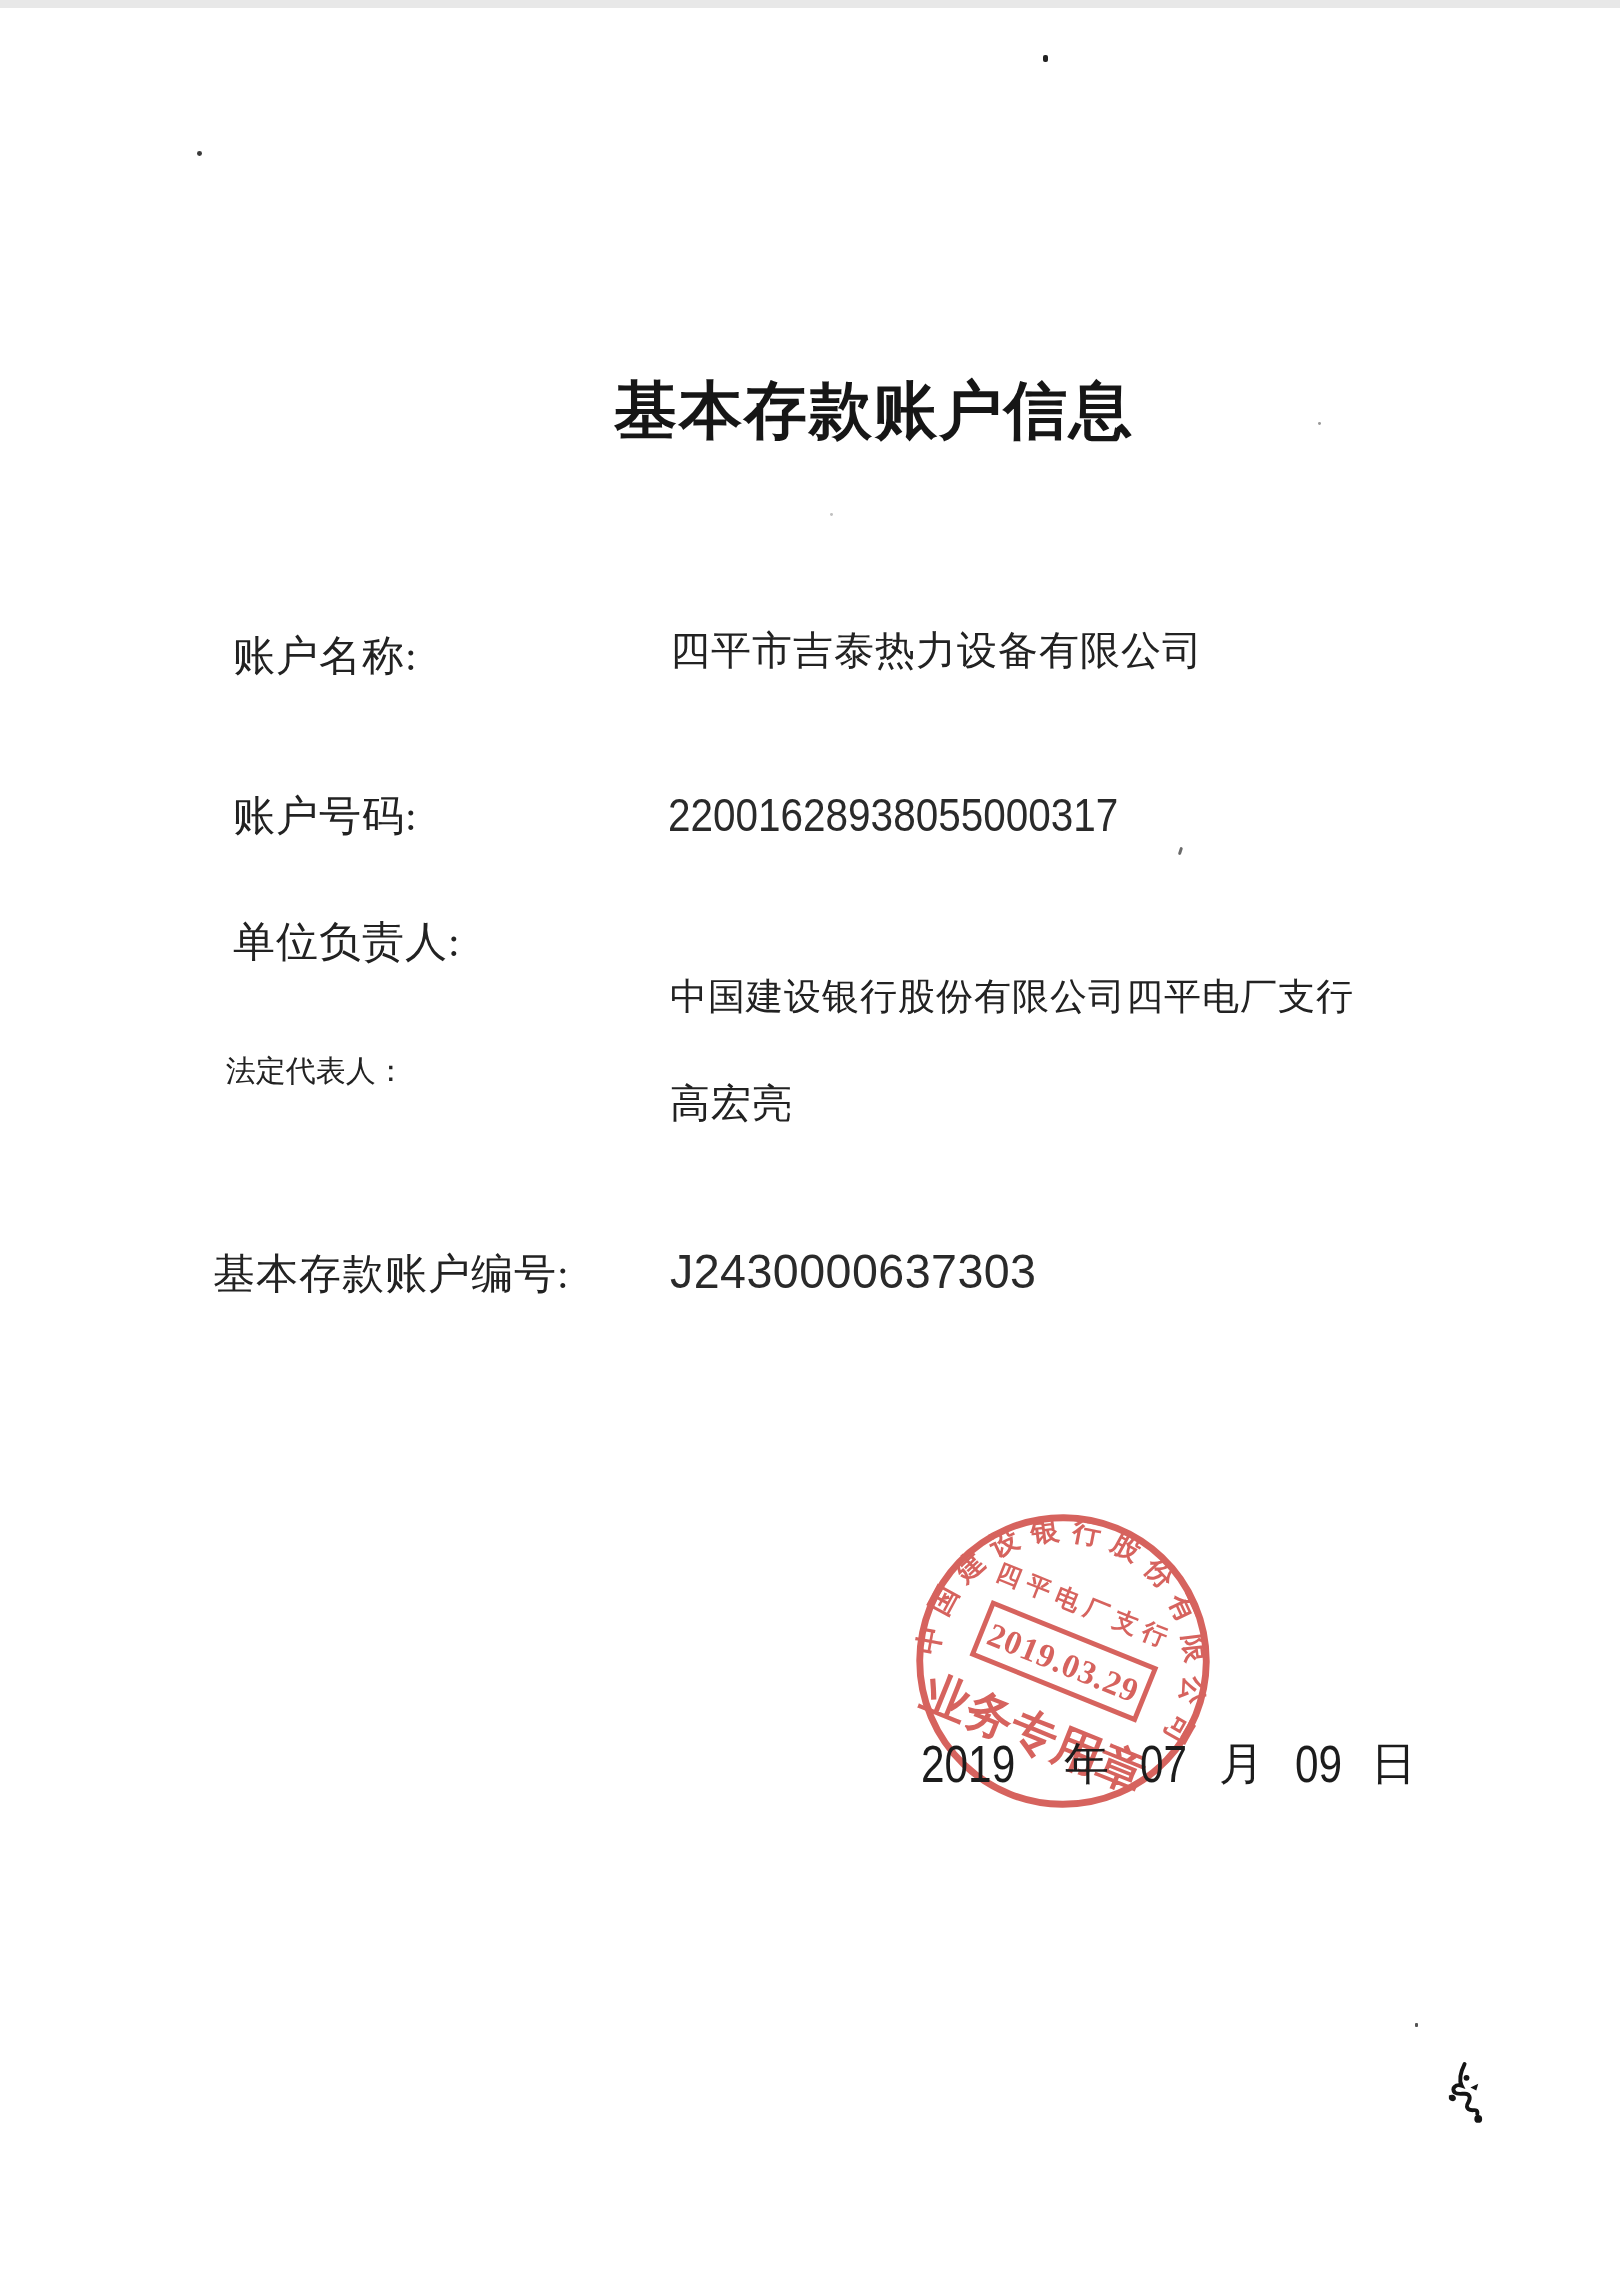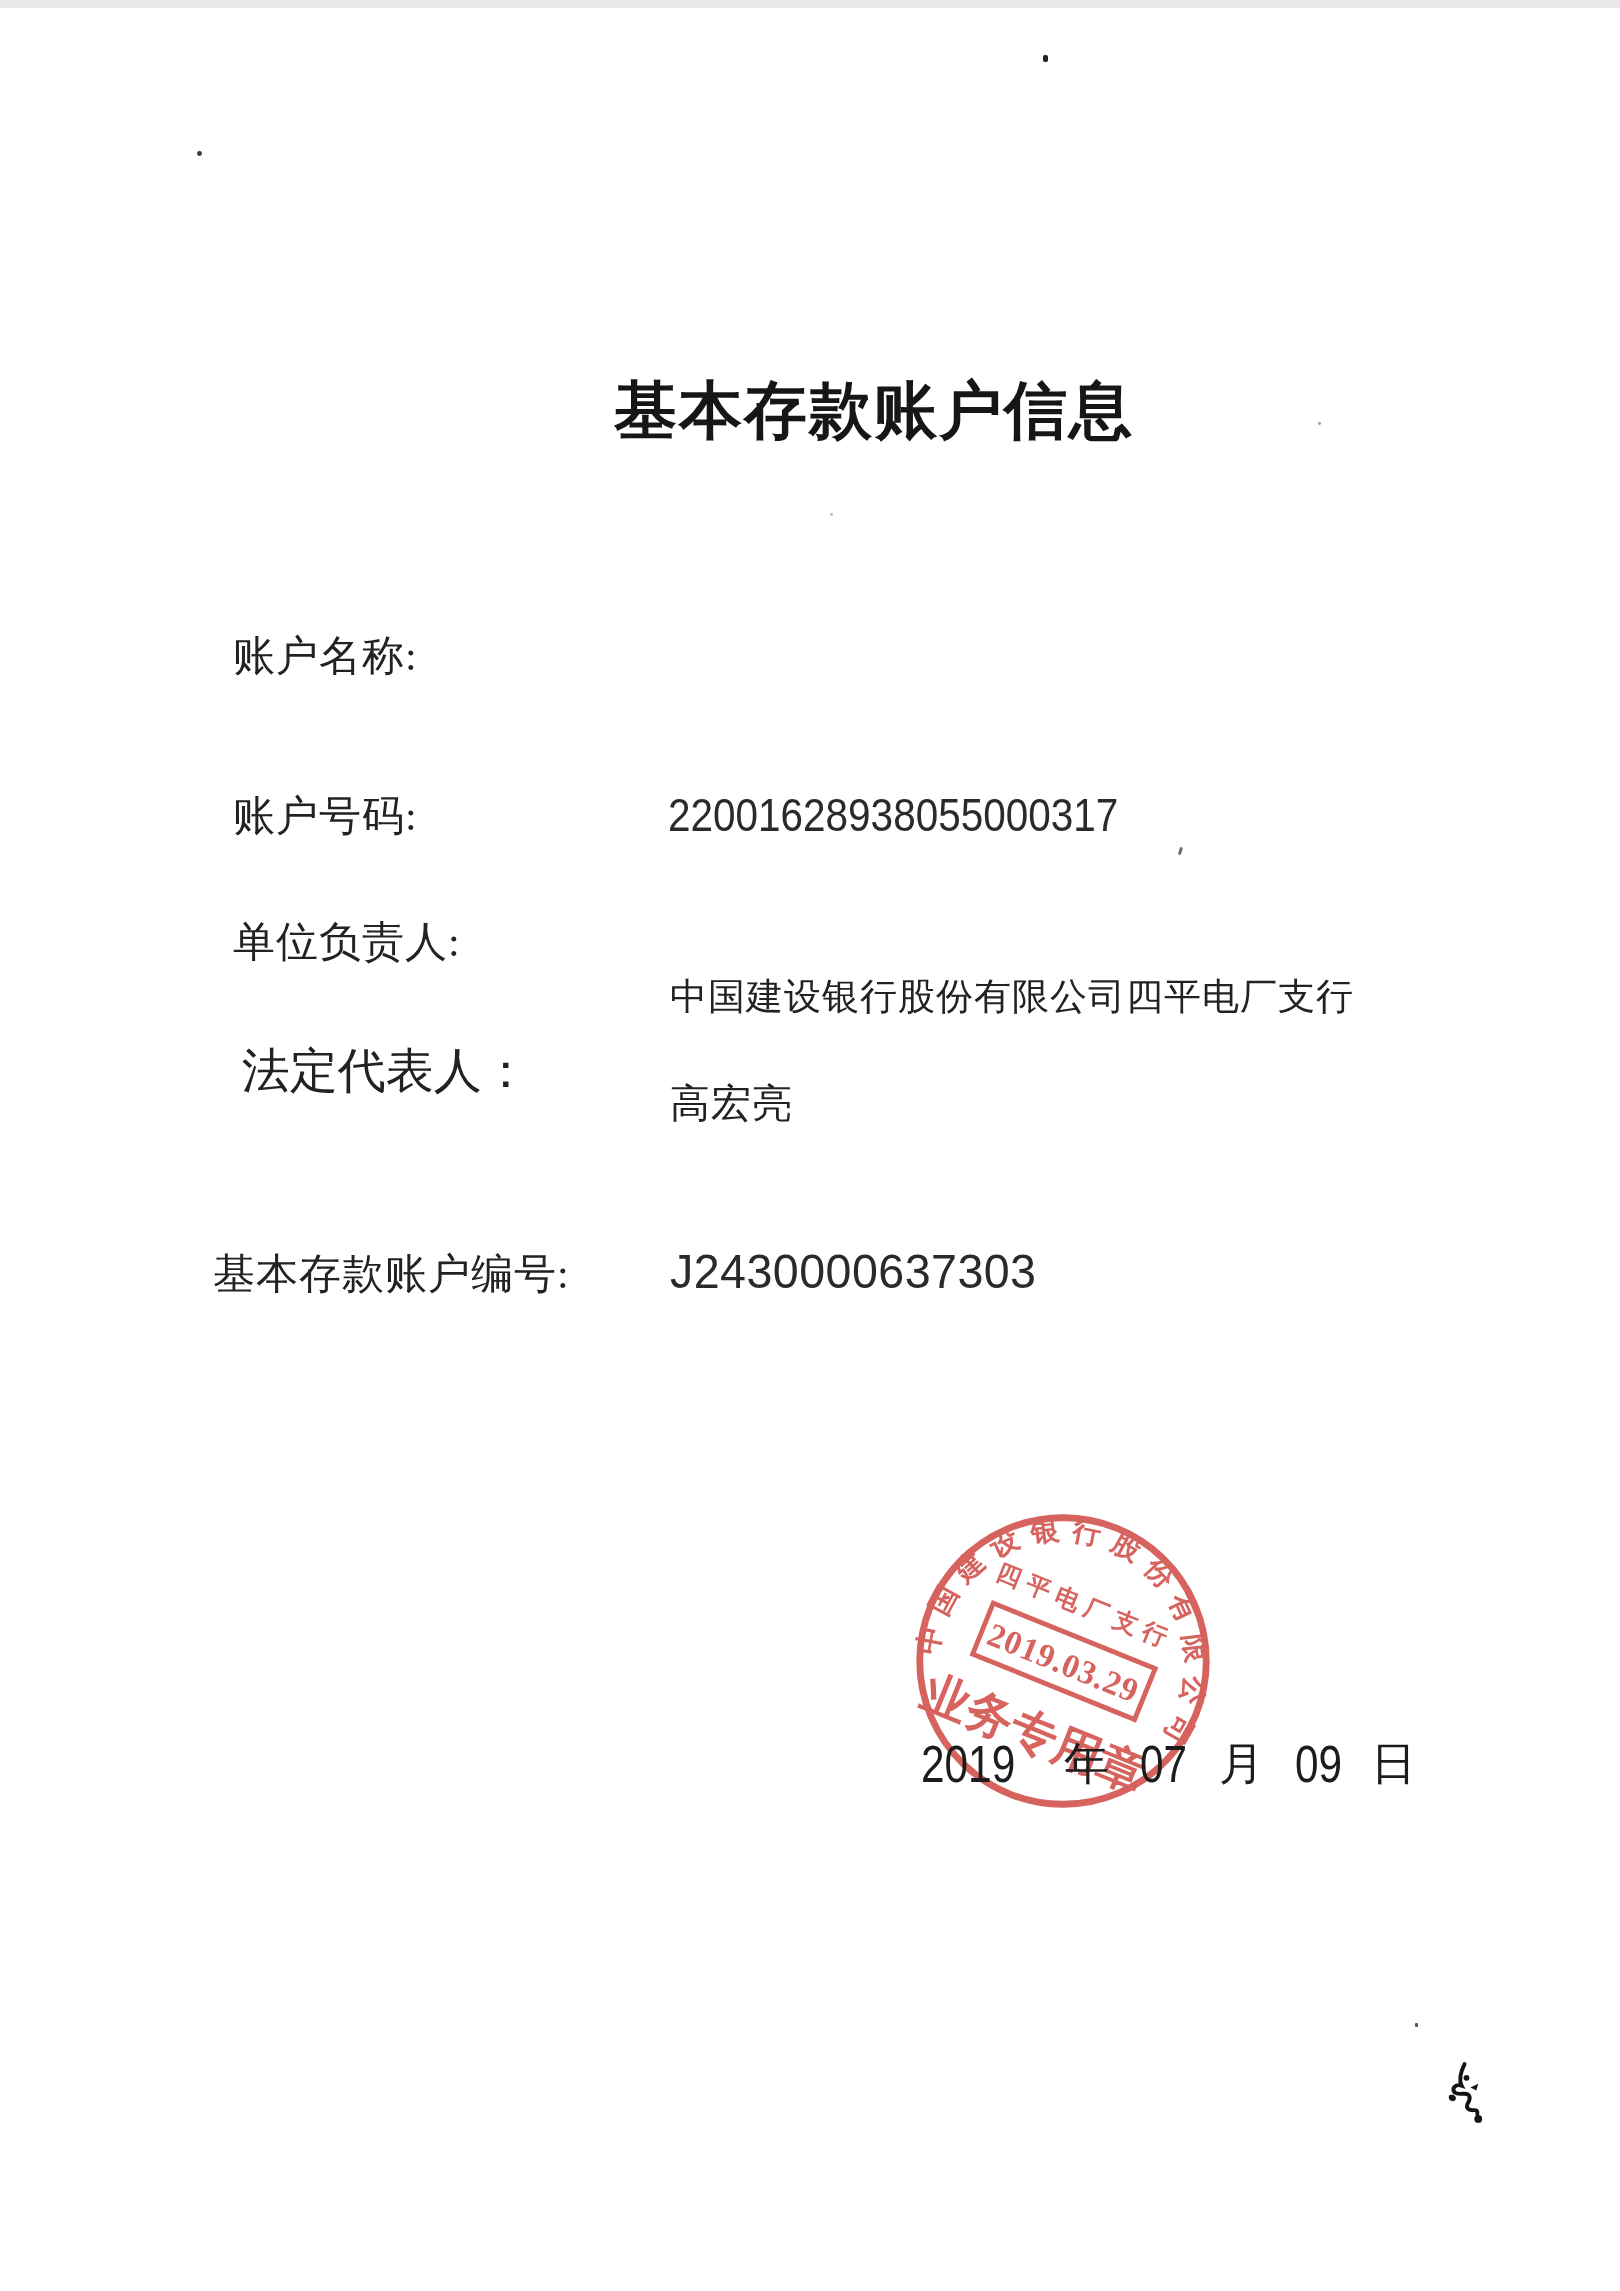--- a/index.html
+++ b/index.html
@@ -25,21 +25,21 @@
   .lbl-r2{left:233px;top:787px;}
   .val-r2{
     left:668px;top:784px;
     font-family:"Liberation Sans", sans-serif;
     font-size:46px;letter-spacing:0;
     transform:scaleX(.88);transform-origin:left top;
     color:#2a2a2a;
   }
   .lbl-r3{left:233px;top:913px;}
   .val-r3{left:670px;top:970px;font-size:37px;letter-spacing:1px;}
-  .lbl-r4{left:226px;top:1033px;font-size:48px;letter-spacing:0;line-height:59px;}
+  .lbl-r4{left:210px;top:1033px;font-size:30px;letter-spacing:0;line-height:59px;}
   .lbl-r4 .l1{padding-left:15.7px;}
   .val-r4{left:670px;top:1076px;}
   .lbl-r5{left:213px;top:1245px;letter-spacing:1px;}
   .val-r5{
     left:670px;top:1239px;
     font-family:"Liberation Sans", sans-serif;
     font-size:49px;letter-spacing:0.5px;
     transform:scaleX(.95);transform-origin:left top;
     color:#2a2a2a;
   }
@@ -67,20 +67,21 @@
   .scribble{position:absolute;left:1443px;top:2052px;width:47px;height:65px;z-index:3;}
 </style>
 </head>
 <body>
 
 <div class="page">
 
   <div class="abs doc-title">基本存款账户信息</div>
 
   <div class="abs field-label lbl-r1">账户名称:</div>
+  <div class="abs field-value val-r1">四平市吉泰热力设备有限公司</div>
 
   <div class="abs field-label lbl-r2">账户号码:</div>
   <div class="abs val-r2">22001628938055000317</div>
 
   <div class="abs field-label lbl-r3">单位负责人:</div>
   <div class="abs field-value val-r3">中国建设银行股份有限公司四平电厂支行</div>
 
   <div class="abs field-label lbl-r4">
     <div class="l1">法定代表人：</div>
   </div>

